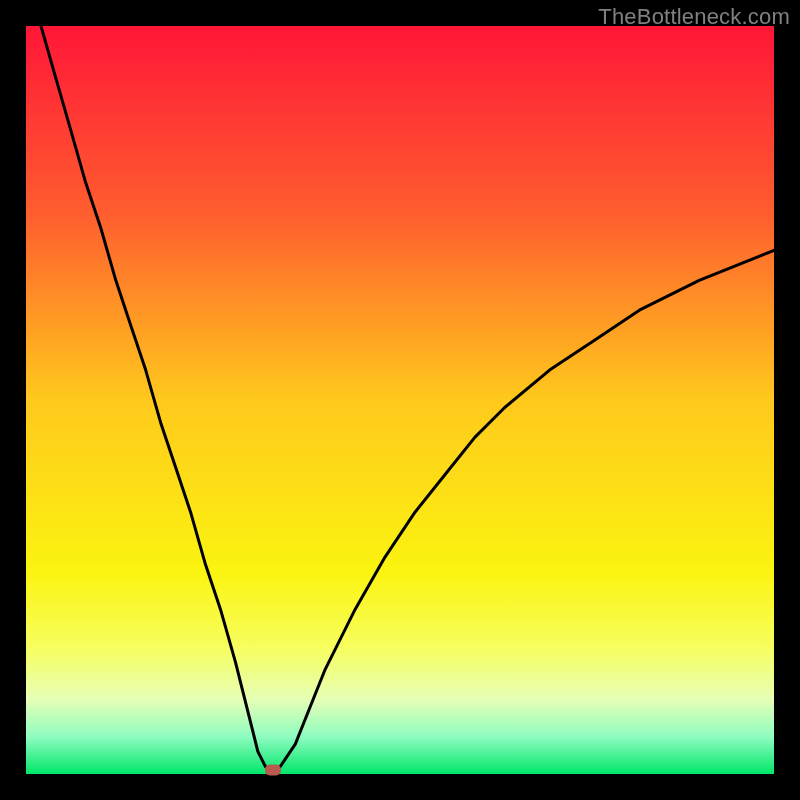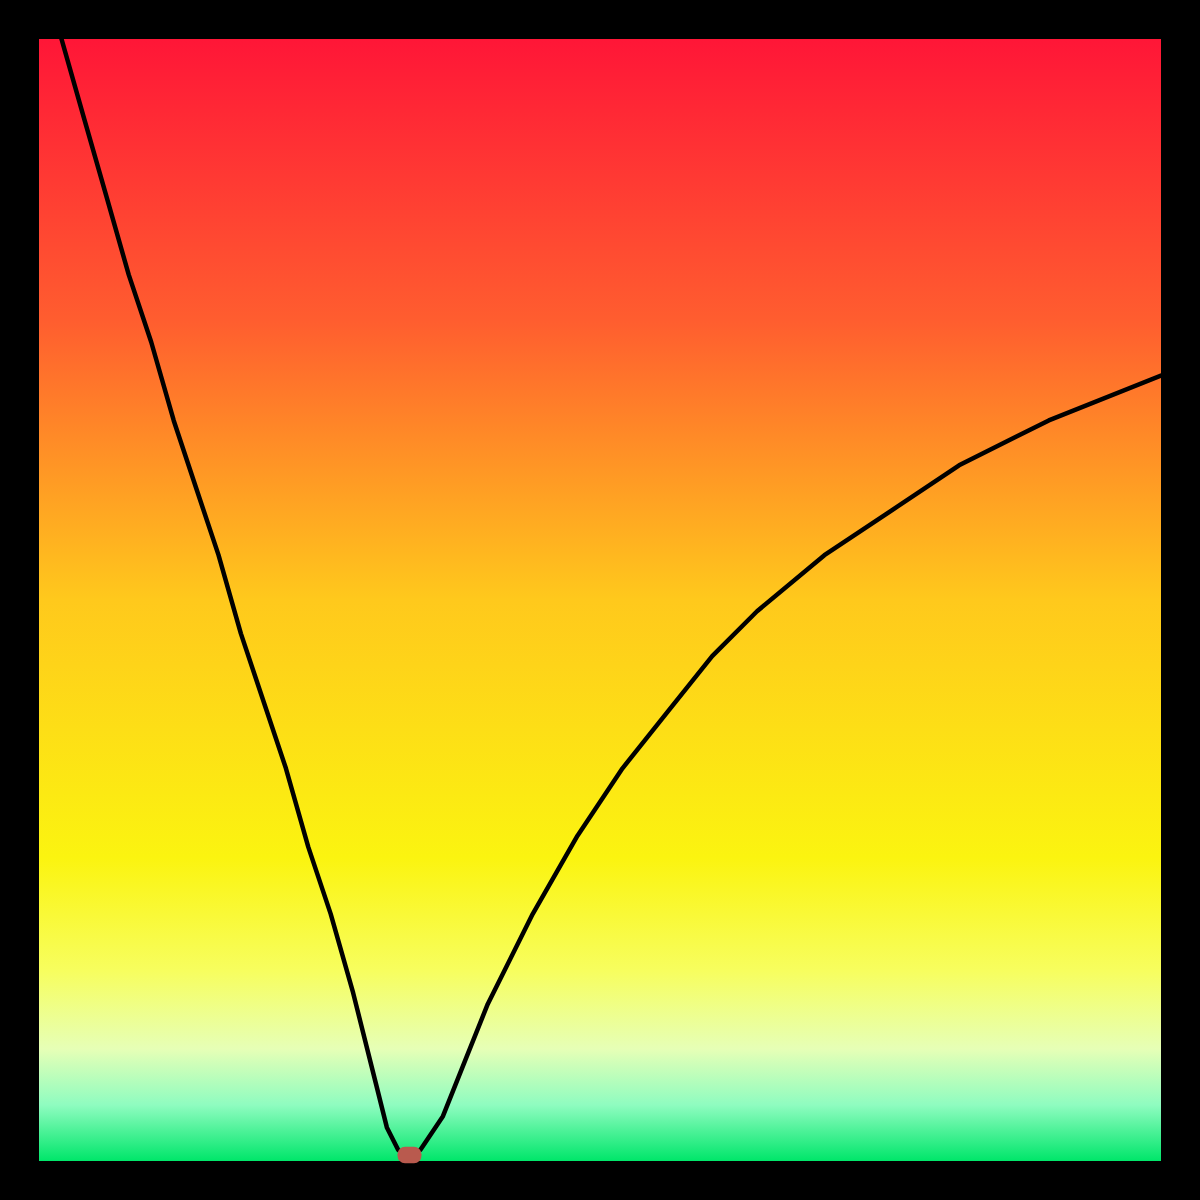--- a/index.html
+++ b/index.html
@@ -66,13 +66,14 @@
 <div class="wrap">
   <div class="plot">
 
     <svg class="curve" viewBox="0 0 748 748" preserveAspectRatio="none">
       <path id="curve-path" fill="none" stroke="#000" stroke-width="3" stroke-linejoin="round" stroke-linecap="round" d="M 15.0 0.0 L 29.9 52.4 L 44.9 104.7 L 59.8 157.1 L 74.8 202.0 L 89.8 254.3 L 104.7 299.2 L 119.7 344.1 L 134.6 396.4 L 149.6 441.3 L 164.6 486.2 L 179.5 538.6 L 194.5 583.4 L 209.4 635.8 L 224.4 695.6 L 231.9 725.6 L 239.4 740.5 L 246.8 746.5 L 254.3 740.5 L 269.3 718.1 L 284.2 680.7 L 299.2 643.3 L 329.1 583.4 L 359.0 531.1 L 389.0 486.2 L 418.9 448.8 L 448.8 411.4 L 478.7 381.5 L 523.6 344.1 L 568.5 314.2 L 613.4 284.2 L 673.2 254.3 L 748.0 224.4"></path>
     </svg>
 
     <div class="marker" id="marker" style="left: 246.84px; top: 744.26px;"></div>
   </div>
 
+  <div class="watermark">TheBottleneck.com</div>
 </div>
 
 </body></html>

